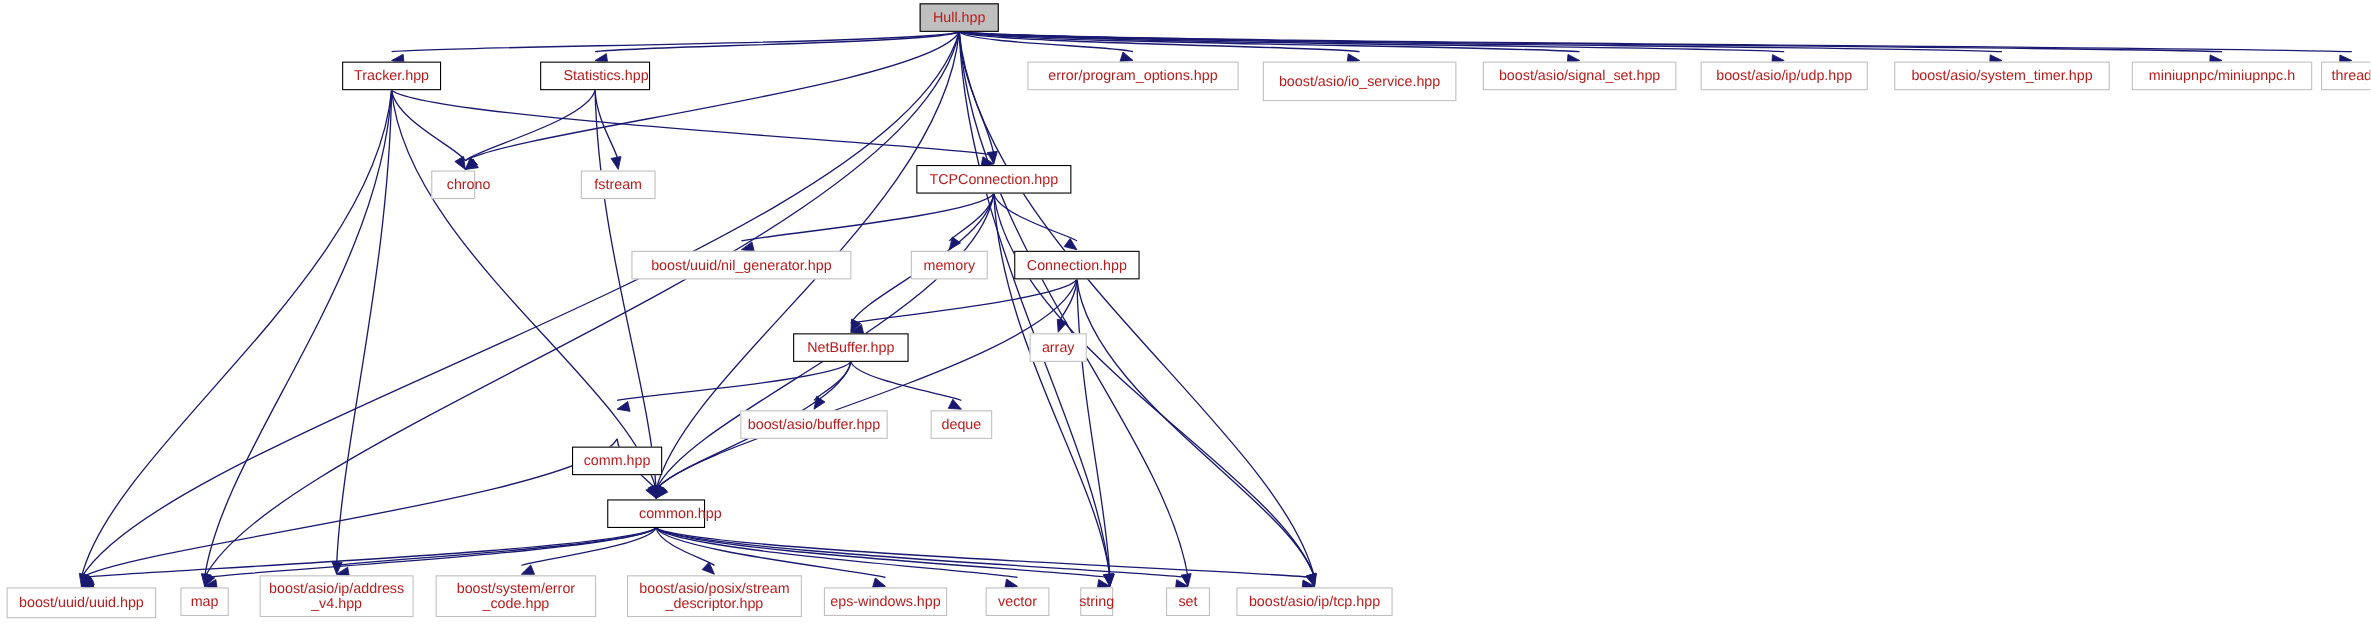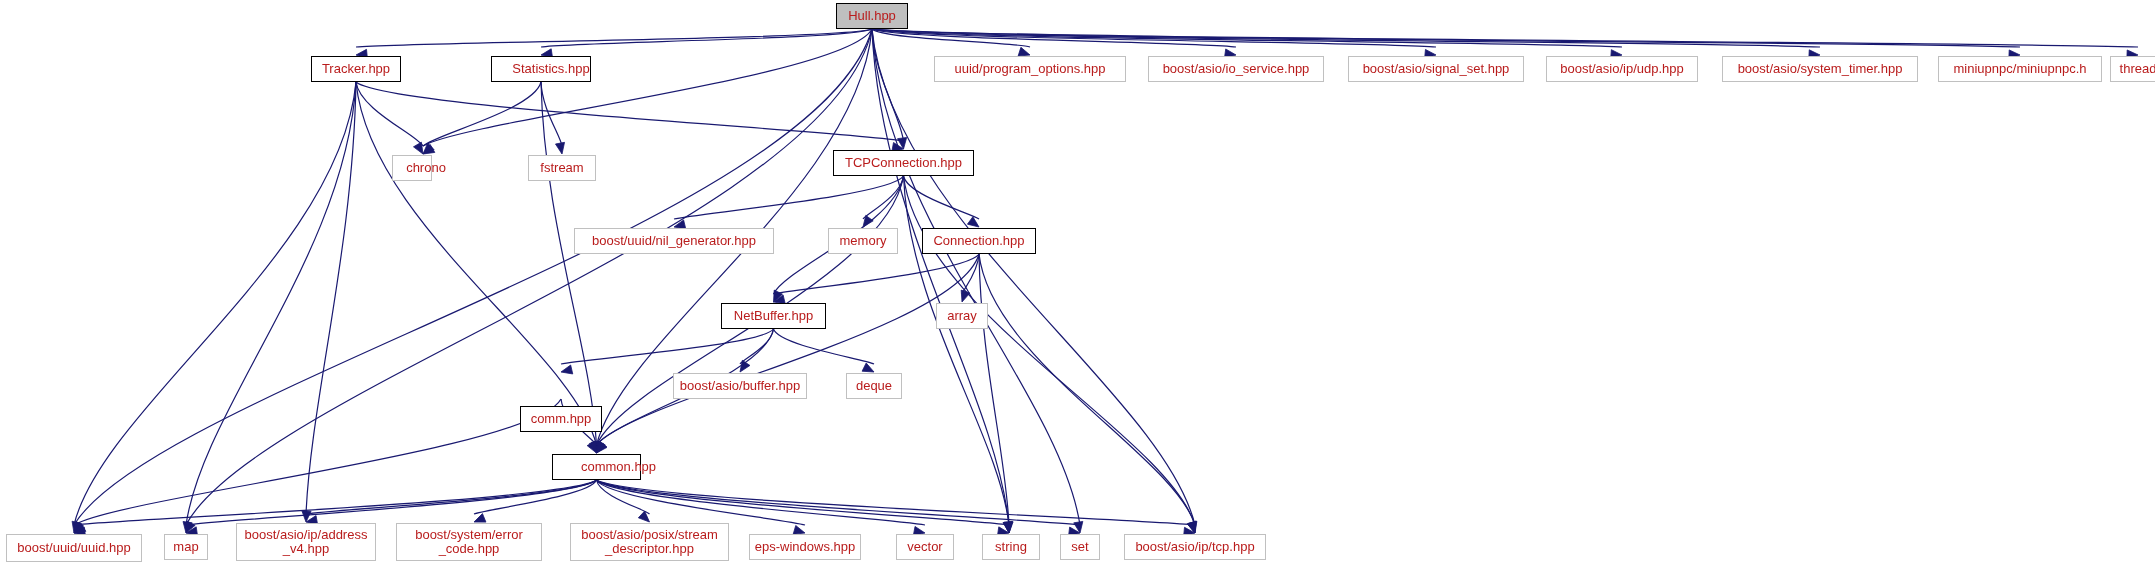--- a/index.html
+++ b/index.html
@@ -276,22 +276,22 @@
       </g>
       <g>
         <path class="edge-path" d="M596.5,480 C630.6144999999999,500.52 1135.15,518.88 1195,525"></path>
         <polygon class="edge-arrow" points="1195,533 1183.5891262018608,536.4571605636619 1184.524997966736,527.3048852159842"></polygon>
       </g>
     </svg>
   <div id="node-layer">
       <div class="node-box root" style="left: 836px; top: 3px; width: 72px; height: 26px;">Hull.hpp</div>
       <div class="node-box strong" style="left: 311px; top: 56px; width: 90px; height: 26px;">Tracker.hpp</div>
       <div class="node-box strong" style="left: 491px; top: 56px; width: 100px; height: 26px; padding-left: 20px;">Statistics.hpp</div>
-      <div class="node-box " style="left: 934px; top: 56px; width: 192px; height: 26px;">uuid/program_options.hpp</div>
-      <div class="node-box " style="left: 1148px; top: 56px; width: 176px; height: 26px;">boost/asio/io_service.hpp</div>
+      <div class="node-box " style="left: 934px; top: 56px; width: 192px; height: 26px;">error/program_options.hpp</div>
+      <div class="node-box " style="left: 1148px; top: 56px; width: 176px; height: 36px;">boost/asio/io_service.hpp</div>
       <div class="node-box " style="left: 1348px; top: 56px; width: 176px; height: 26px;">boost/asio/signal_set.hpp</div>
       <div class="node-box " style="left: 1546px; top: 56px; width: 152px; height: 26px;">boost/asio/ip/udp.hpp</div>
       <div class="node-box " style="left: 1722px; top: 56px; width: 196px; height: 26px;">boost/asio/system_timer.hpp</div>
       <div class="node-box " style="left: 1938px; top: 56px; width: 164px; height: 26px;">miniupnpc/miniupnpc.h</div>
       <div class="node-box " style="left: 2110px; top: 56px; width: 56px; height: 26px;">thread</div>
       <div class="node-box " style="left: 392px; top: 155px; width: 40px; height: 26px; padding-left: 28px;">chrono</div>
       <div class="node-box " style="left: 528px; top: 155px; width: 68px; height: 26px;">fstream</div>
       <div class="node-box strong" style="left: 833px; top: 150px; width: 141px; height: 26px;">TCPConnection.hpp</div>
       <div class="node-box " style="left: 574px; top: 228px; width: 200px; height: 26px;">boost/uuid/nil_generator.hpp</div>
       <div class="node-box " style="left: 828px; top: 228px; width: 70px; height: 26px;">memory</div>
@@ -305,17 +305,17 @@
       <div class="node-box " style="left: 6px; top: 534px; width: 136px; height: 28px; text-align: center;">boost/uuid/uuid.hpp</div>
       <div class="node-box " style="left: 164px; top: 534px; width: 44px; height: 26px;">map</div>
       <div class="node-box " style="left: 236px; top: 523px; width: 140px; height: 38px;">boost/asio/ip/address
 _v4.hpp</div>
       <div class="node-box " style="left: 396px; top: 523px; width: 146px; height: 38px;">boost/system/error
 _code.hpp</div>
       <div class="node-box " style="left: 570px; top: 523px; width: 159px; height: 38px;">boost/asio/posix/stream
 _descriptor.hpp</div>
       <div class="node-box " style="left: 749px; top: 534px; width: 112px; height: 26px;">eps-windows.hpp</div>
       <div class="node-box " style="left: 896px; top: 534px; width: 58px; height: 26px;">vector</div>
-      <div class="node-box " style="left: 982px; top: 534px; width: 58px; height: 26px;">string</div>
+      <div class="node-box " style="left: 982px; top: 534px; width: 30px; height: 26px;">string</div>
       <div class="node-box " style="left: 1060px; top: 534px; width: 40px; height: 26px;">set</div>
       <div class="node-box " style="left: 1124px; top: 534px; width: 142px; height: 26px;">boost/asio/ip/tcp.hpp</div>
     </div>
 </div>
 
 </body></html>

